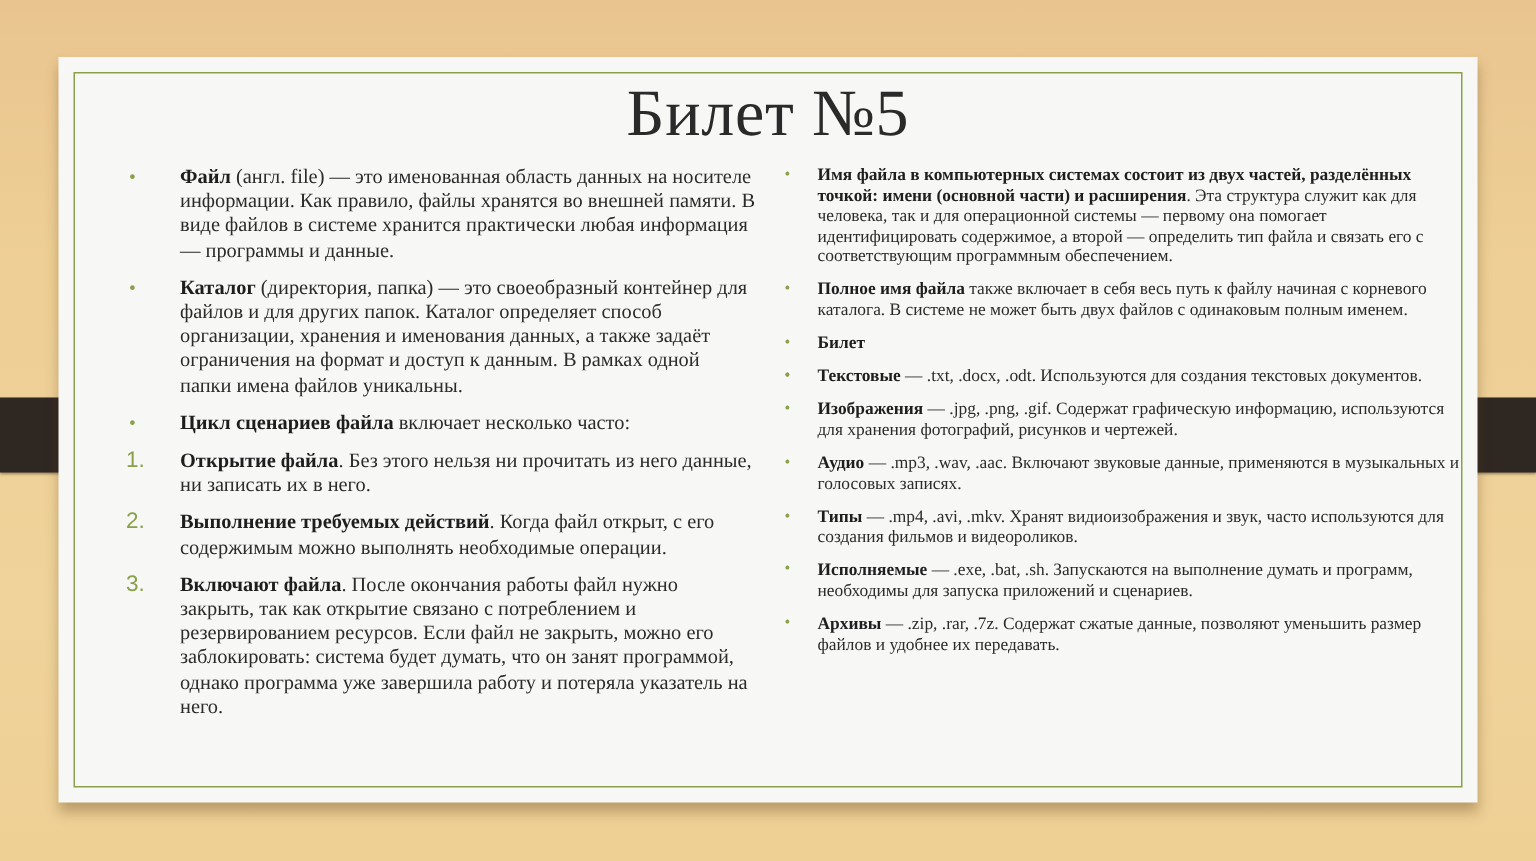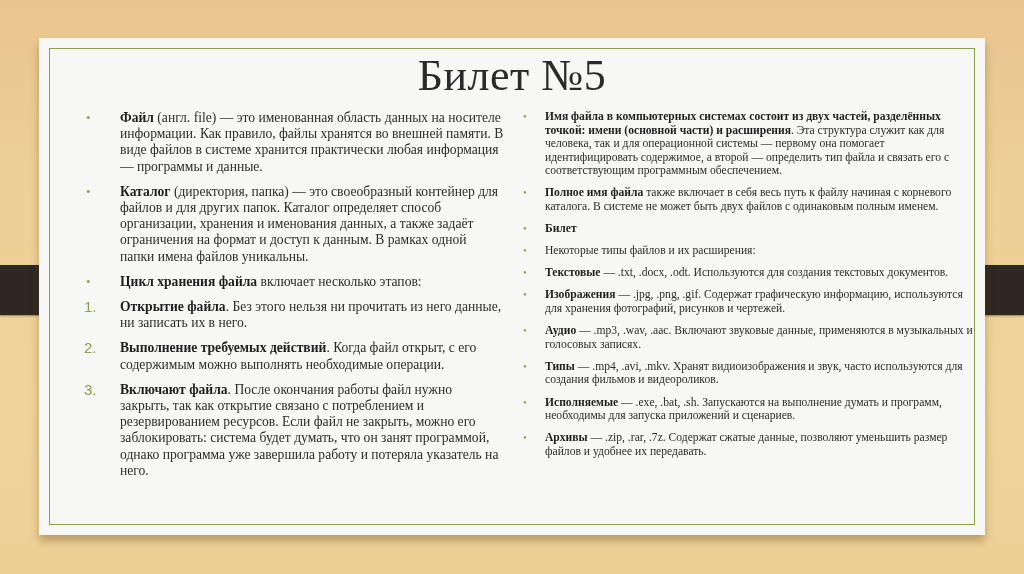--- a/index.html
+++ b/index.html
@@ -58,40 +58,40 @@
   <div class="item">
     <span class="bullet">•</span>
     <b>Файл</b><span> (англ. file) — это именованная область данных на носителе информации. Как правило, файлы хранятся во внешней памяти. В виде файлов в системе хранится практически любая информация — программы и данные.</span>
   </div>
   <div class="item">
     <span class="bullet">•</span>
     <b>Каталог</b><span> (директория, папка) — это своеобразный контейнер для файлов и для других папок. Каталог определяет способ организации, хранения и именования данных, а также задаёт ограничения на формат и доступ к данным. В рамках одной папки имена файлов уникальны.</span>
   </div>
   <div class="item">
     <span class="bullet">•</span>
-    <b>Цикл хранения файла</b><span> включает несколько этапов:</span>
+    <b>Цикл сценариев файла</b><span> включает несколько часто:</span>
   </div>
   <div class="item">
     <span class="num">1.</span>
     <b>Открытие файла</b><span>. Без этого нельзя ни прочитать из него данные, ни записать их в него.</span>
   </div>
   <div class="item">
     <span class="num">2.</span>
     <b>Выполнение требуемых действий</b><span>. Когда файл открыт, с его содержимым можно выполнять необходимые операции.</span>
   </div>
   <div class="item">
     <span class="num">3.</span>
     <b>Включают файла</b><span>. После окончания работы файл нужно закрыть, так как открытие связано с потреблением и резервированием ресурсов. Если файл не закрыть, можно его заблокировать: система будет думать, что он занят программой, однако программа уже завершила работу и потеряла указатель на него.</span>
   </div>
 </div>
 
 <div class="col right">
   <div class="item"><span class="bullet">•</span><b>Имя файла в компьютерных системах состоит из двух частей, разделённых точкой: имени (основной части) и расширения</b><span>. Эта структура служит как для человека, так и для операционной системы — первому она помогает идентифицировать содержимое, а второй — определить тип файла и связать его с соответствующим программным обеспечением.</span></div>
   <div class="item"><span class="bullet">•</span><b>Полное имя файла</b><span> также включает в себя весь путь к файлу начиная с корневого каталога. В системе не может быть двух файлов с одинаковым полным именем.</span></div>
   <div class="item"><span class="bullet">•</span><b>Билет</b><span></span></div>
-  <div class="item"><span class="bullet">•</span><b></b><span>Некоторые типы файлов и их расширения:</span></div>
+  <div class="item"><span class="bullet">•</span><b></b></div>
   <div class="item"><span class="bullet">•</span><b>Текстовые</b><span> — .txt, .docx, .odt. Используются для создания текстовых документов.</span></div>
   <div class="item"><span class="bullet">•</span><b>Изображения</b><span> — .jpg, .png, .gif. Содержат графическую информацию, используются для хранения фотографий, рисунков и чертежей.</span></div>
   <div class="item"><span class="bullet">•</span><b>Аудио</b><span> — .mp3, .wav, .aac. Включают звуковые данные, применяются в музыкальных и голосовых записях.</span></div>
   <div class="item"><span class="bullet">•</span><b>Типы</b><span> — .mp4, .avi, .mkv. Хранят видиоизображения и звук, часто используются для создания фильмов и видеороликов.</span></div>
   <div class="item"><span class="bullet">•</span><b>Исполняемые</b><span> — .exe, .bat, .sh. Запускаются на выполнение думать и программ, необходимы для запуска приложений и сценариев.</span></div>
   <div class="item"><span class="bullet">•</span><b>Архивы</b><span> — .zip, .rar, .7z. Содержат сжатые данные, позволяют уменьшить размер файлов и удобнее их передавать.</span></div>
 </div>
 
 </body></html>

